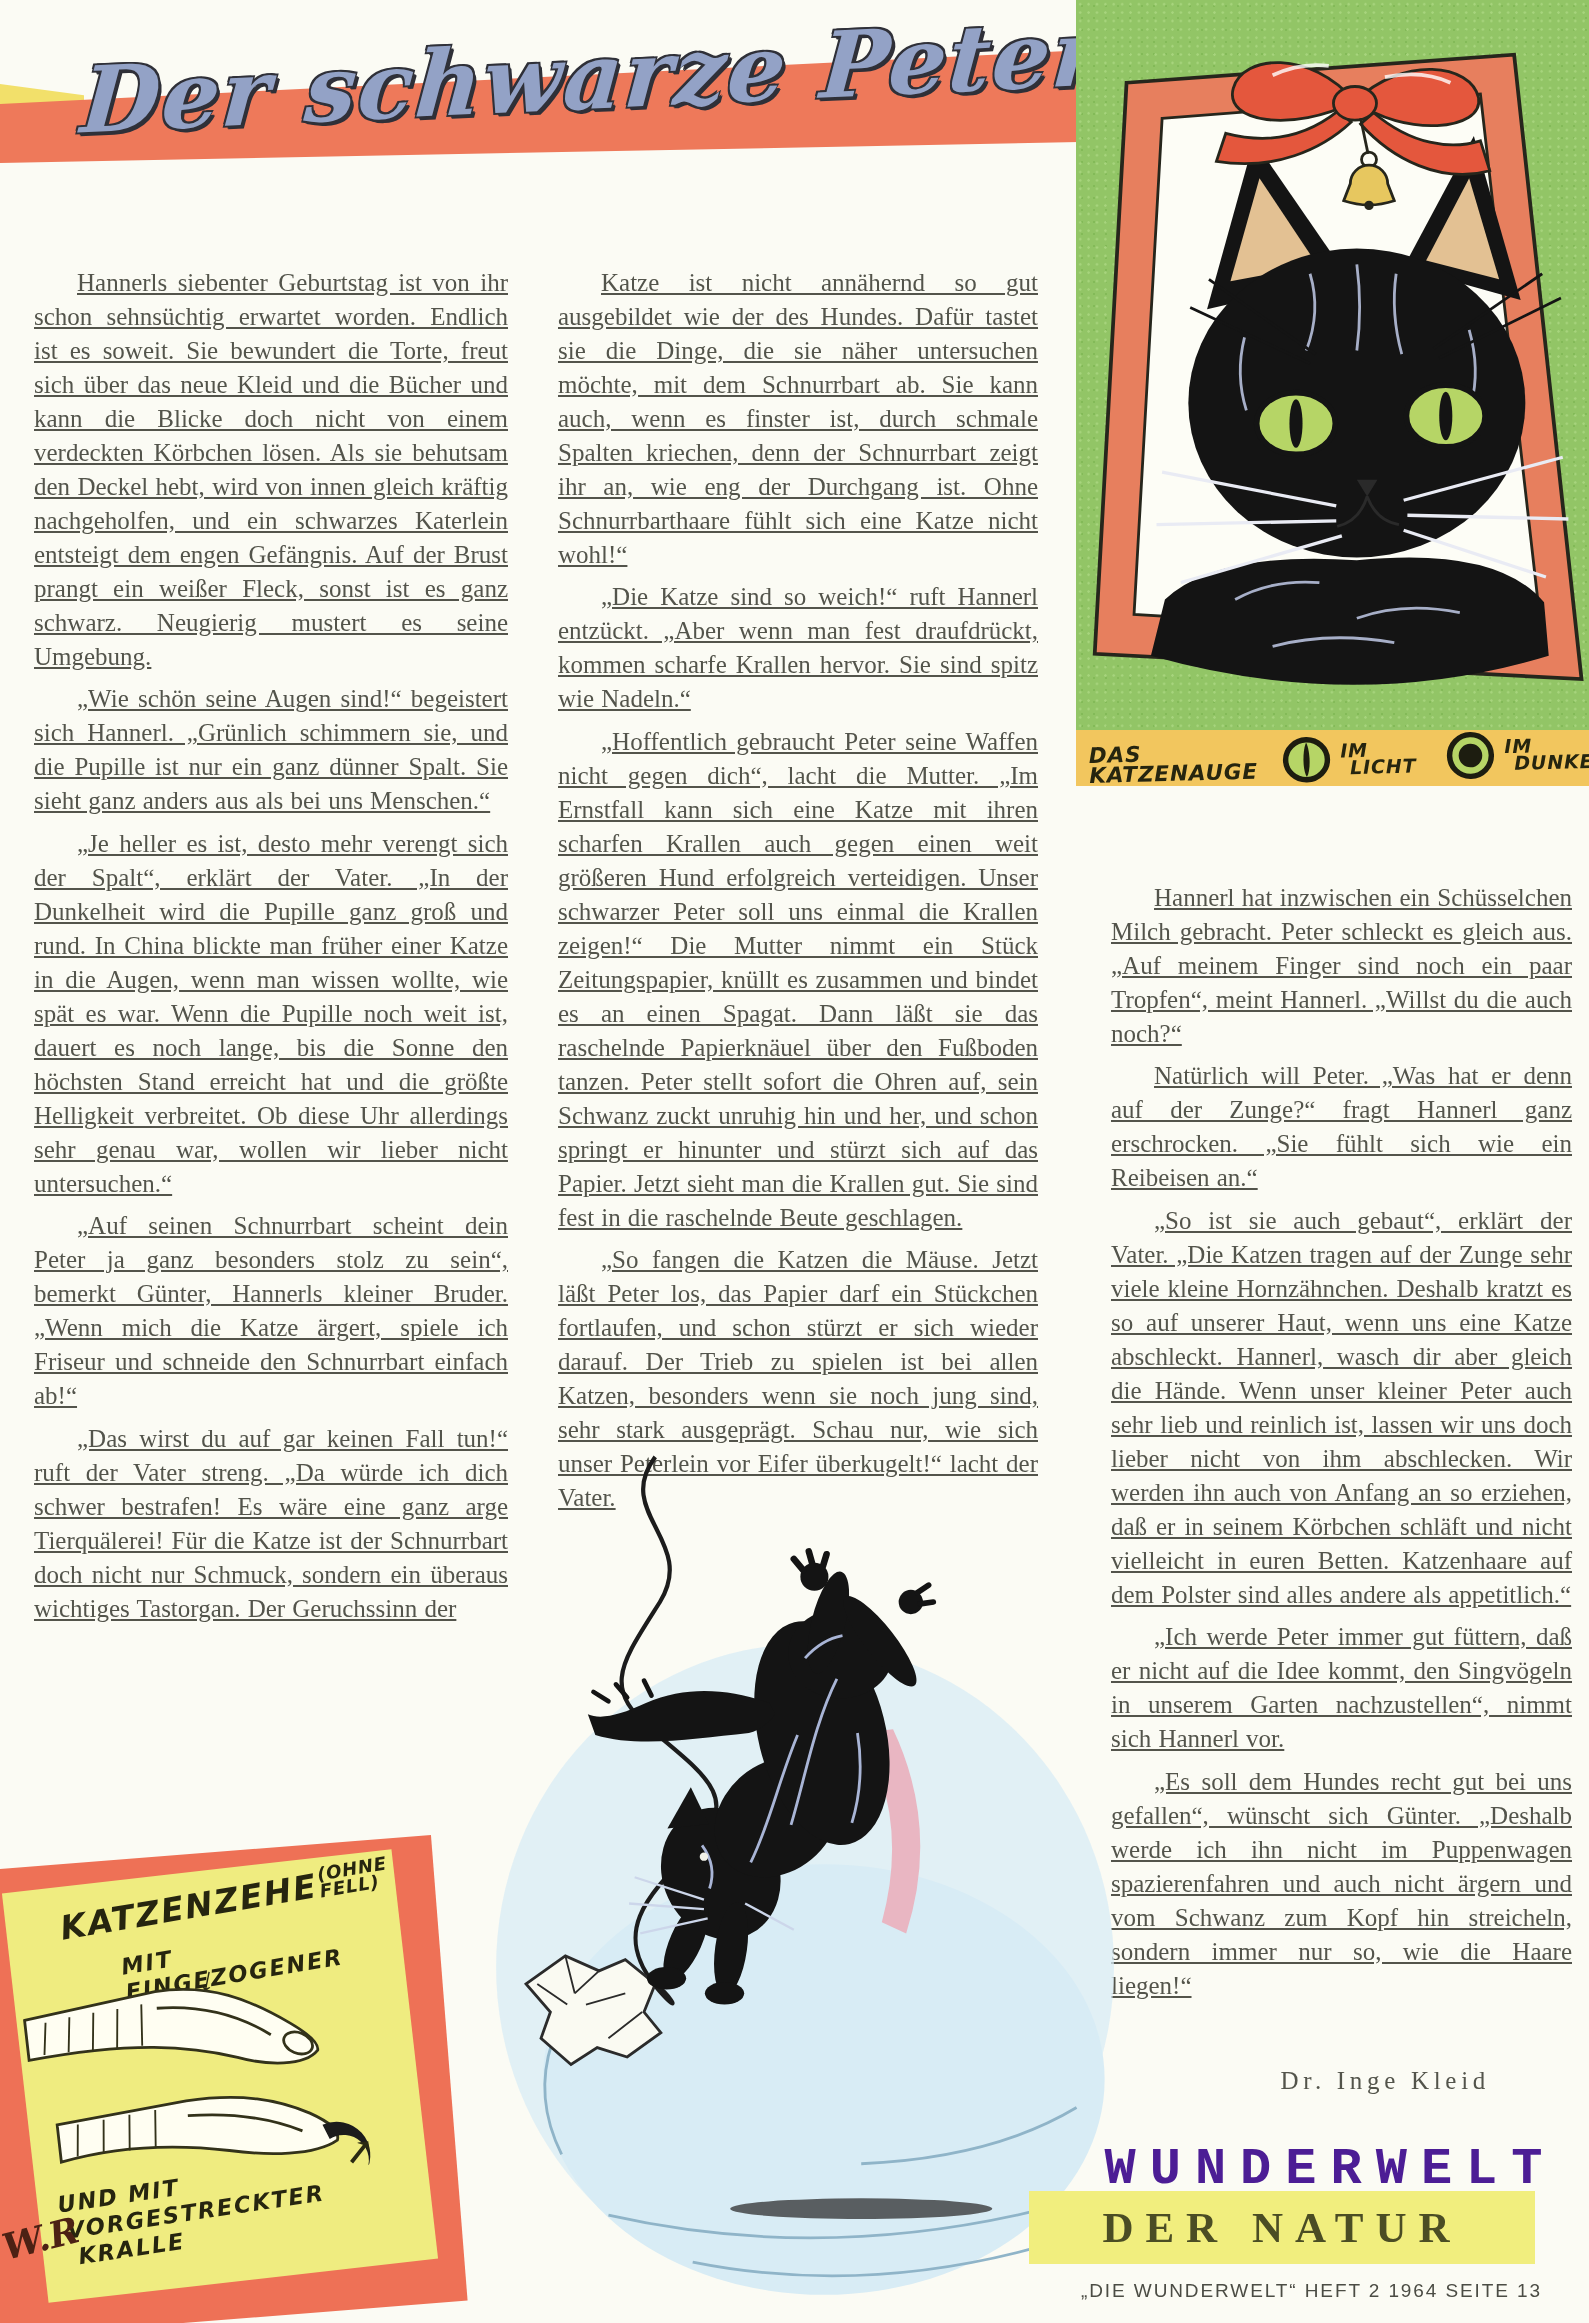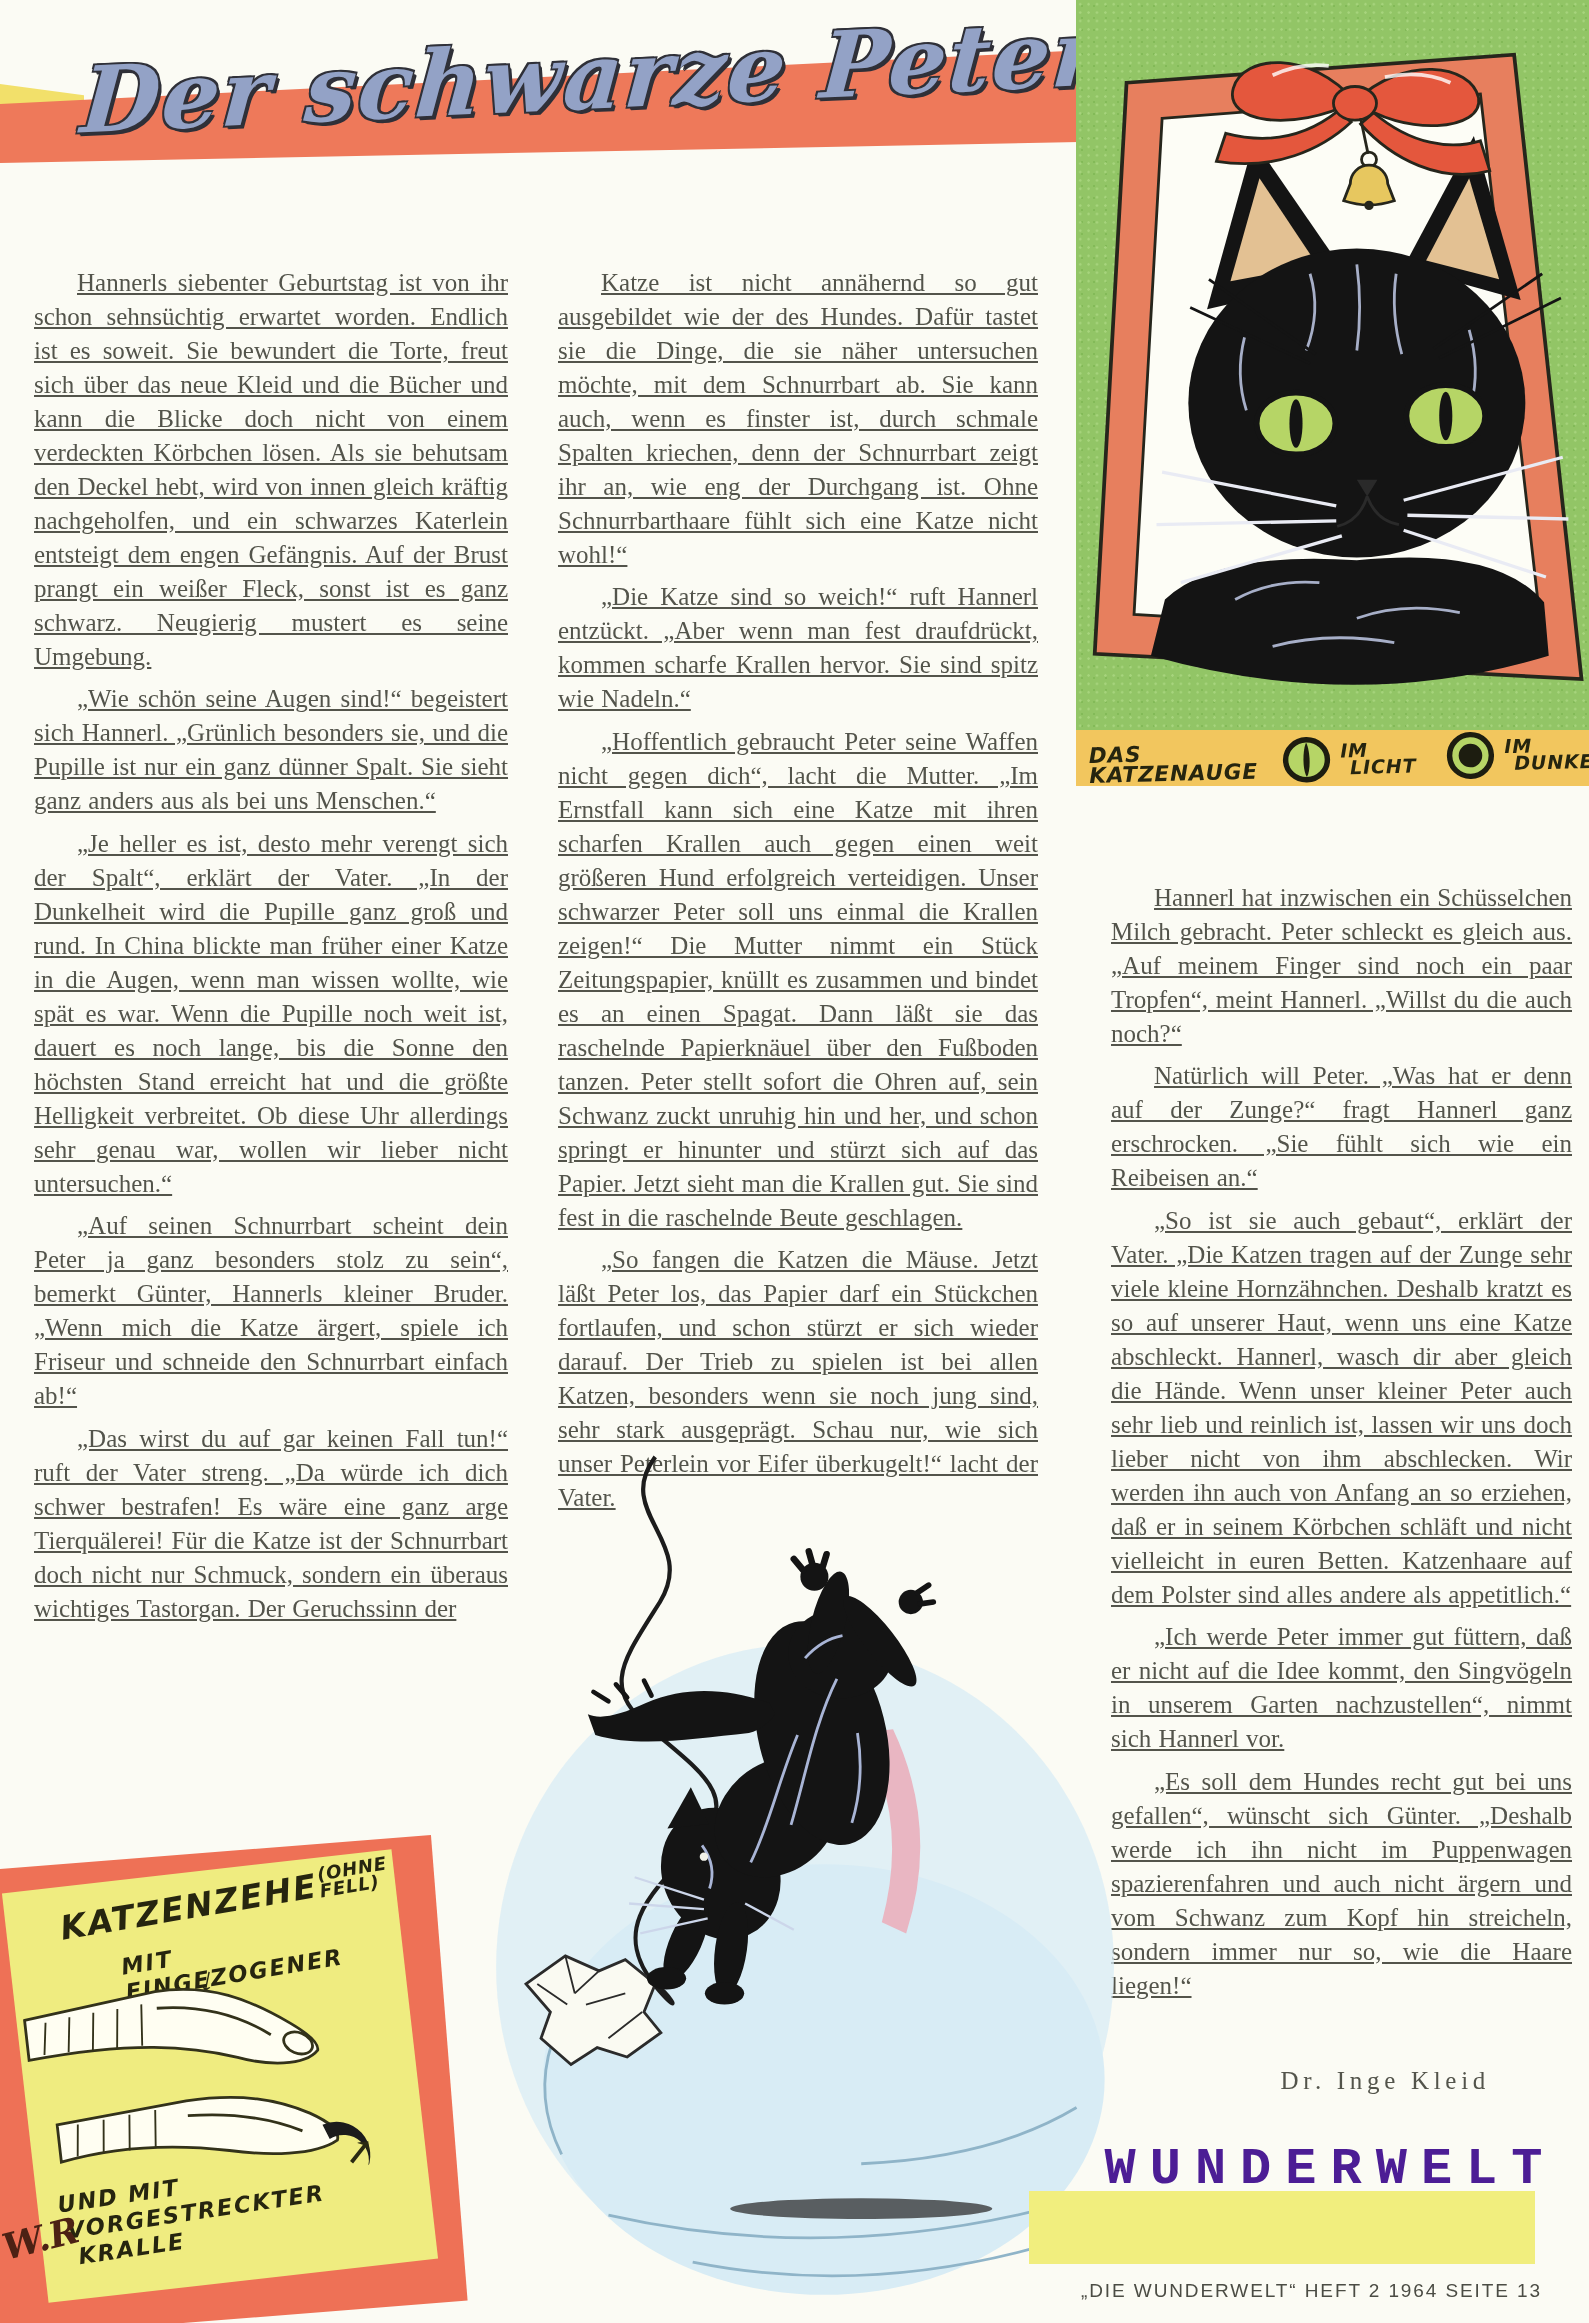--- a/index.html
+++ b/index.html
@@ -161,21 +161,21 @@
       </svg>
       <div class="hand eye-label">
         <div>IM</div>
         <div class="l2">DUNKELN</div>
       </div>
     </div>
   </div>
 
   <div class="col col1">
       <p class="para">Hannerls siebenter Geburtstag ist von ihr schon sehnsüchtig erwartet worden. Endlich ist es soweit. Sie bewundert die Torte, freut sich über das neue Kleid und die Bücher und kann die Blicke doch nicht von einem verdeckten Körbchen lösen. Als sie behutsam den Deckel hebt, wird von innen gleich kräftig nachgeholfen, und ein schwarzes Katerlein entsteigt dem engen Gefängnis. Auf der Brust prangt ein weißer Fleck, sonst ist es ganz schwarz. Neugierig mustert es seine Umgebung.</p>
-      <p class="para">„Wie schön seine Augen sind!“ begeistert sich Hannerl. „Grünlich besonders sie, und die Pupille ist nur ein ganz dünner Spalt. Sie sieht ganz anders aus als bei uns Menschen.“</p>
+      <p class="para">„Wie schön seine Augen sind!“ begeistert sich Hannerl. „Grünlich schimmern sie, und die Pupille ist nur ein ganz dünner Spalt. Sie sieht ganz anders aus als bei uns Menschen.“</p>
       <p class="para">„Je heller es ist, desto mehr verengt sich der Spalt“, erklärt der Vater. „In der Dunkelheit wird die Pupille ganz groß und rund. In China blickte man früher einer Katze in die Augen, wenn man wissen wollte, wie spät es war. Wenn die Pupille noch weit ist, dauert es noch lange, bis die Sonne den höchsten Stand erreicht hat und die größte Helligkeit verbreitet. Ob diese Uhr allerdings sehr genau war, wollen wir lieber nicht untersuchen.“</p>
       <p class="para">„Auf seinen Schnurrbart scheint dein Peter ja ganz besonders stolz zu sein“, bemerkt Günter, Hannerls kleiner Bruder. „Wenn mich die Katze ärgert, spiele ich Friseur und schneide den Schnurrbart einfach ab!“</p>
       <p class="para">„Das wirst du auf gar keinen Fall tun!“ ruft der Vater streng. „Da würde ich dich schwer bestrafen! Es wäre eine ganz arge Tierquälerei! Für die Katze ist der Schnurrbart doch nicht nur Schmuck, sondern ein überaus wichtiges Tastorgan. Der Geruchssinn der</p>
     </div>
   <div class="col col2">
       <p class="para">Katze ist nicht annähernd so gut ausgebildet wie der des Hundes. Dafür tastet sie die Dinge, die sie näher untersuchen möchte, mit dem Schnurrbart ab. Sie kann auch, wenn es finster ist, durch schmale Spalten kriechen, denn der Schnurrbart zeigt ihr an, wie eng der Durchgang ist. Ohne Schnurrbarthaare fühlt sich eine Katze nicht wohl!“</p>
       <p class="para">„Die Katze sind so weich!“ ruft Hannerl entzückt. „Aber wenn man fest draufdrückt, kommen scharfe Krallen hervor. Sie sind spitz wie Nadeln.“</p>
       <p class="para">„Hoffentlich gebraucht Peter seine Waffen nicht gegen dich“, lacht die Mutter. „Im Ernstfall kann sich eine Katze mit ihren scharfen Krallen auch gegen einen weit größeren Hund erfolgreich verteidigen. Unser schwarzer Peter soll uns einmal die Krallen zeigen!“ Die Mutter nimmt ein Stück Zeitungspapier, knüllt es zusammen und bindet es an einen Spagat. Dann läßt sie das raschelnde Papierknäuel über den Fußboden tanzen. Peter stellt sofort die Ohren auf, sein Schwanz zuckt unruhig hin und her, und schon springt er hinunter und stürzt sich auf das Papier. Jetzt sieht man die Krallen gut. Sie sind fest in die raschelnde Beute geschlagen.</p>
       <p class="para">„So fangen die Katzen die Mäuse. Jetzt läßt Peter los, das Papier darf ein Stückchen fortlaufen, und schon stürzt er sich wieder darauf. Der Trieb zu spielen ist bei allen Katzen, besonders wenn sie noch jung sind, sehr stark ausgeprägt. Schau nur, wie sich unser Peterlein vor Eifer überkugelt!“ lacht der Vater.</p>
     </div>
@@ -271,16 +271,17 @@
       <div>UND MIT</div>
       <div class="b2">VORGESTRECKTER</div>
       <div class="b3">KRALLE</div>
     </div>
   </div>
   <div class="signature">W.R</div>
 
   <div class="byline">Dr. Inge Kleid</div>
   <div class="logo-band"></div>
   <div class="logo1">WUNDERWELT</div>
+  <div class="logo2">DER NATUR</div>
   <div class="footer">„DIE WUNDERWELT“ HEFT 2 1964 SEITE 13</div>
 
 </div>
 
 
 </body></html>

